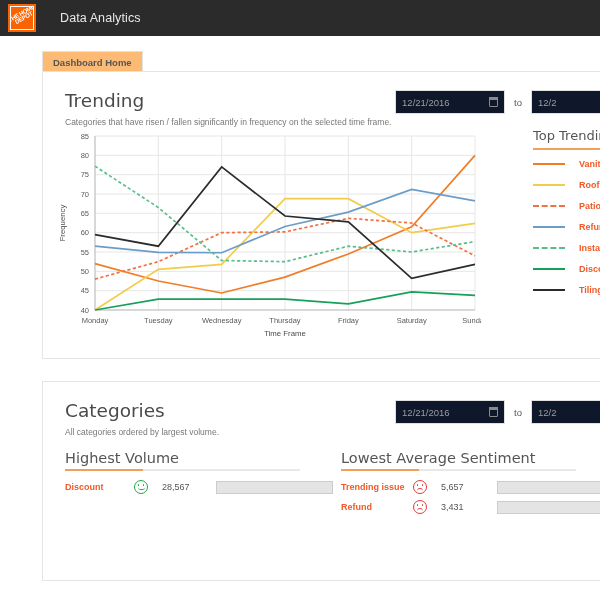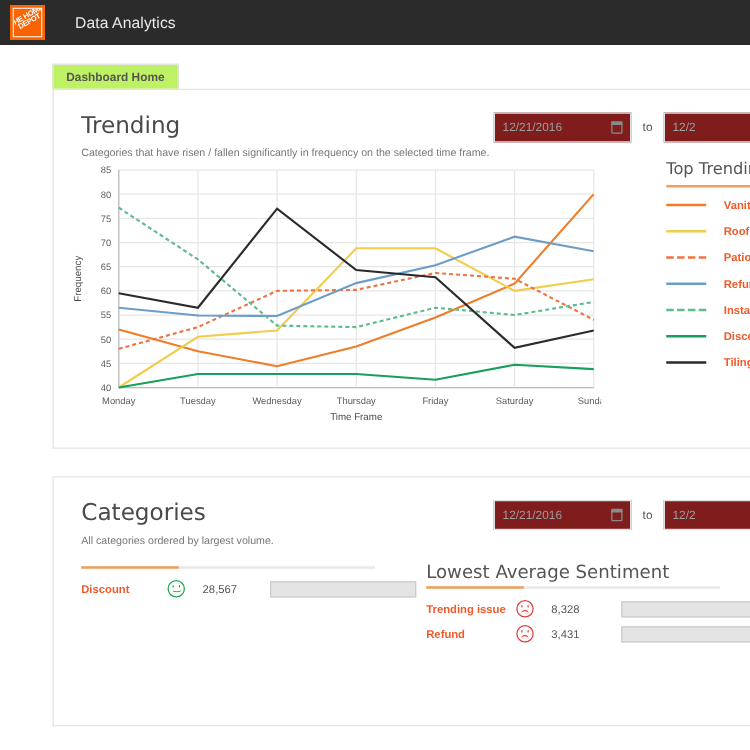--- a/index.html
+++ b/index.html
@@ -65,21 +65,21 @@
     font-family: "DejaVu Sans", sans-serif;
   }
 
   
   .tabbar {
     margin: 14px 0 0 42px;
     display: flex;
     align-items: flex-end;
   }
   .tab {
-    background: #bef264;
+    background: #fdba74;
     border: 1px solid #e2e2e2;
     border-bottom: none;
     padding: 5px 10px 4px 10px;
     font-size: 9.5px;
     font-weight: bold;
     color: #555;
     position: relative;
     top: 1px;
   }
 
@@ -113,21 +113,21 @@
   
   .daterange {
     position: absolute;
     right: 0px; top: 18px;
     display: flex;
     align-items: center;
   }
   .date-input {
     width: 110px; height: 24px;
     border: 1px solid #e0e0e0;
-    background: #7f1d1d;
+    background: #0f172a;
     display: flex;
     align-items: center;
     padding: 0 6px;
     font-size: 9.5px;
     color: #9d9d9d;
     justify-content: space-between;
   }
   .cal-ico {
     width: 9px; height: 9px;
     border: 1.3px solid #8a8a8a;
@@ -439,20 +439,21 @@
         <span class="cal-ico"></span>
       </div>
       <span class="to-label">to</span>
       <div class="date-input">
         <span>12/2</span>
       </div>
     </div>
 
     <div class="cat-cols">
       <div class="cat-col">
+        <div class="col-head">Highest Volume</div>
         <div class="col-rule wide"></div>
         <div id="hv-rows">
             <div class="cat-row">
               <div class="cat-name">Discount</div>
               <div class="face ">
                 <span class="eye-l"></span>
                 <span class="eye-r"></span>
                 <span class="mouth"></span>
               </div>
               <div class="cat-val">28,567</div>
@@ -464,21 +465,21 @@
         <div class="col-head">Lowest Average Sentiment</div>
         <div class="col-rule wide"></div>
         <div id="ls-rows">
             <div class="cat-row">
               <div class="cat-name">Trending issue</div>
               <div class="face sad">
                 <span class="eye-l"></span>
                 <span class="eye-r"></span>
                 <span class="mouth"></span>
               </div>
-              <div class="cat-val">8,328</div>
+              <div class="cat-val">5,657</div>
               <div class="cat-bar" style="width: 122px;"></div>
             </div>
             <div class="cat-row">
               <div class="cat-name">Refund</div>
               <div class="face sad">
                 <span class="eye-l"></span>
                 <span class="eye-r"></span>
                 <span class="mouth"></span>
               </div>
               <div class="cat-val">3,431</div>

